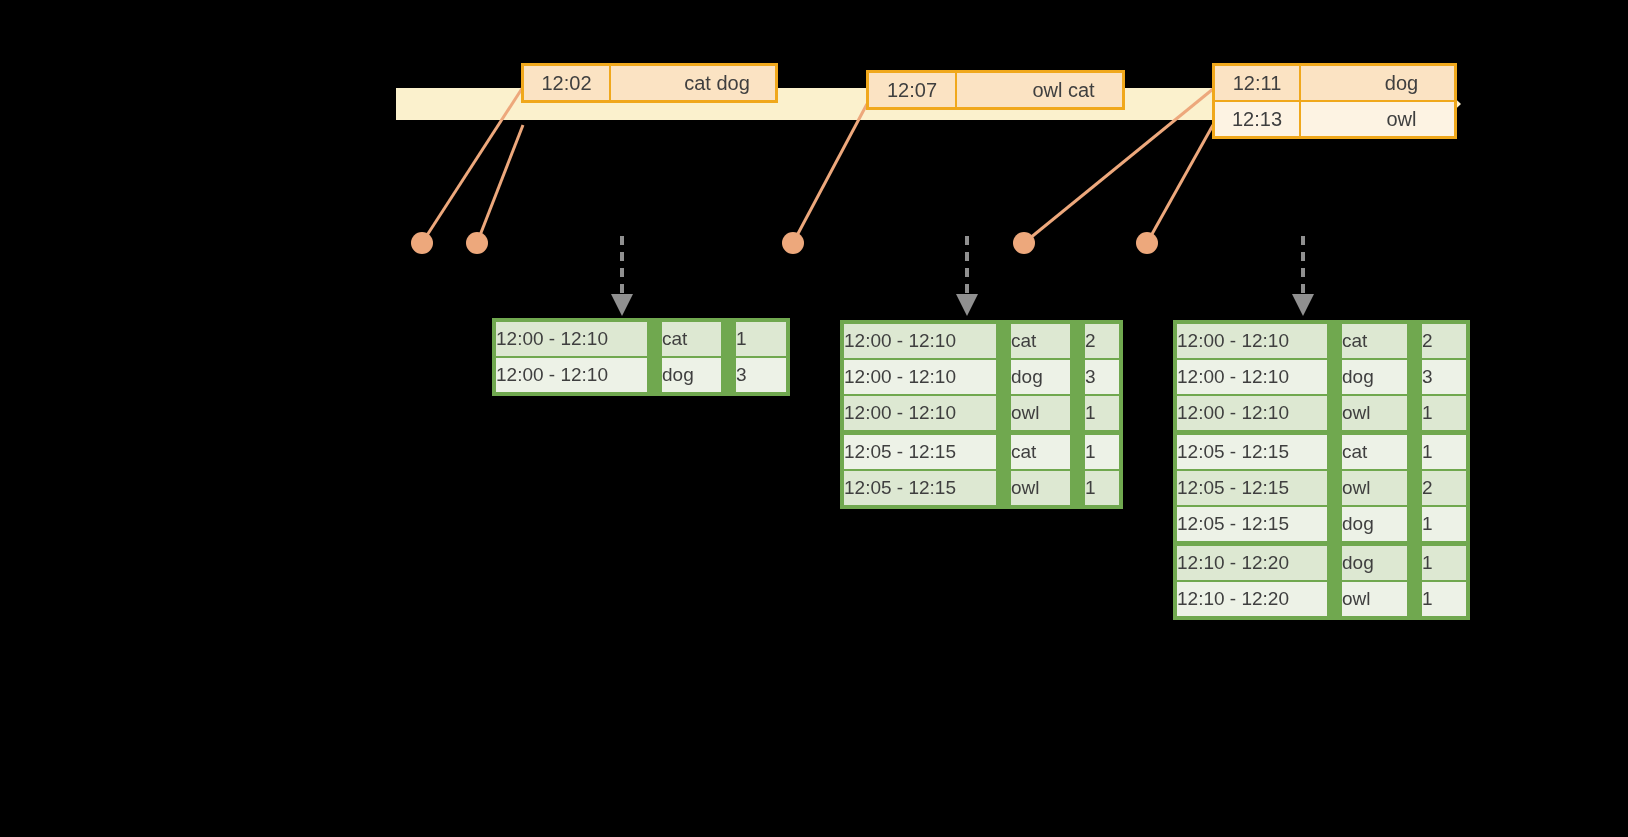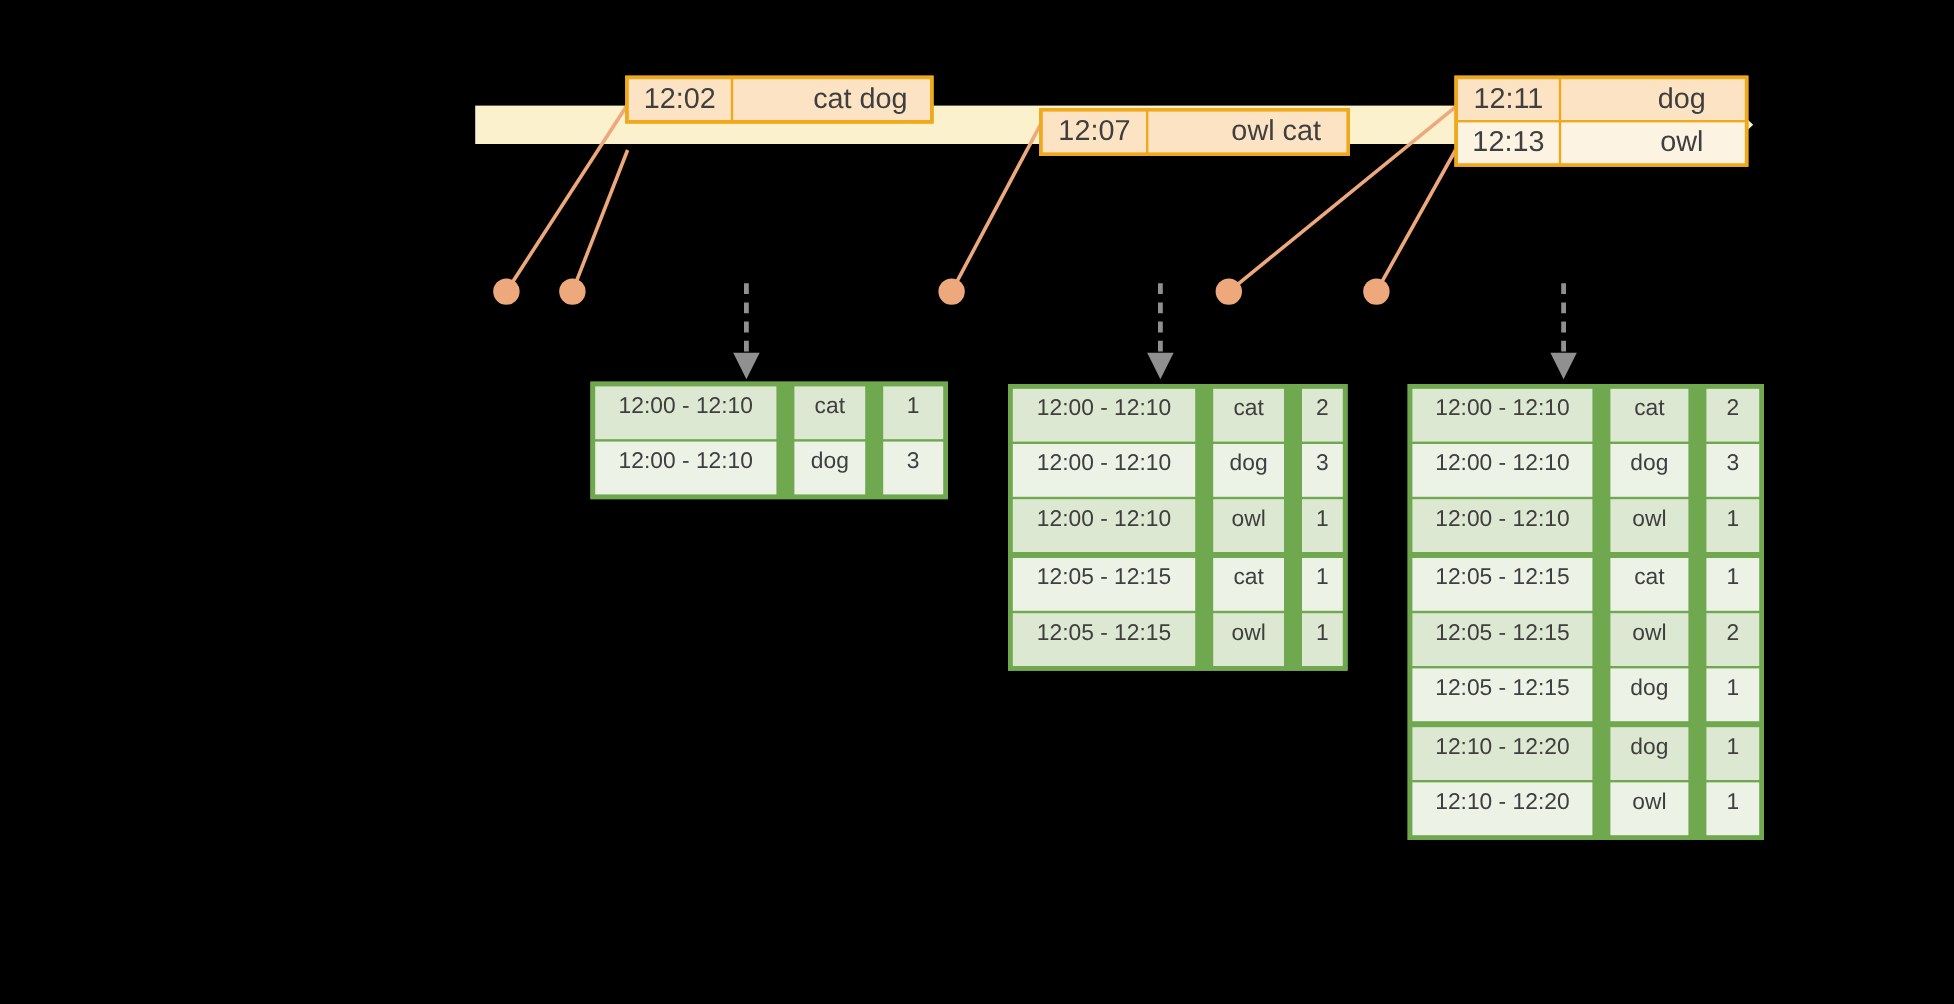--- a/index.html
+++ b/index.html
@@ -27,42 +27,42 @@
   
   .etable{
     position:absolute;z-index:2;
     border:3px solid var(--gold);
     background:var(--gold);
   }
   .erow{display:flex;}
   .erow + .erow{margin-top:2px;}
   .ecell{
     height:34px;line-height:34px;text-align:center;
-    color:var(--ink);font-size:24px;background:var(--peach-light);
+    color:var(--ink);font-size:20px;background:var(--peach-light);
   }
   .ecell + .ecell{margin-left:2px;padding-left:48px;}
   .erow:nth-child(odd) .ecell{background:var(--peach-dark);}
   .erow:nth-child(even) .ecell{background:var(--peach-light);}
   #et0 .c-time{width:85px}  #et0 .c-words{width:116px}
   #et1 .c-time{width:86px}  #et1 .c-words{width:117px}
   #et2 .c-time{width:84px}  #et2 .c-words{width:105px}
   #et0{left:521px;top:63px}
-  #et1{left:866px;top:90px}
+  #et1{left:866px;top:70px}
   #et2{left:1212px;top:63px}
 
   
   .gtable{
     position:absolute;z-index:2;
     border:4px solid var(--green);
     background:var(--green);
   }
   .grow{display:flex;}
   .grow + .grow{margin-top:2px;}
   .gcell{
-    height:44px;line-height:34px;text-align:center;
+    height:34px;line-height:34px;text-align:left;
     color:var(--ink);font-size:19px;background:var(--green-light);
   }
   .gcell + .gcell{margin-left:15px;}
   .grow:nth-child(odd) .gcell{background:var(--green-dark);}
   .grow:nth-child(even) .gcell{background:var(--green-light);}
   #gtA .c-win{width:151px} #gtA .c-word{width:59px} #gtA .c-count{width:50px}
   #gtB .c-win{width:152px} #gtB .c-word{width:59px} #gtB .c-count{width:34px}
   #gtC .c-win{width:150px} #gtC .c-word{width:65px} #gtC .c-count{width:44px}
   #gtA{left:492px;top:318px}
   #gtB{left:840px;top:320px}

